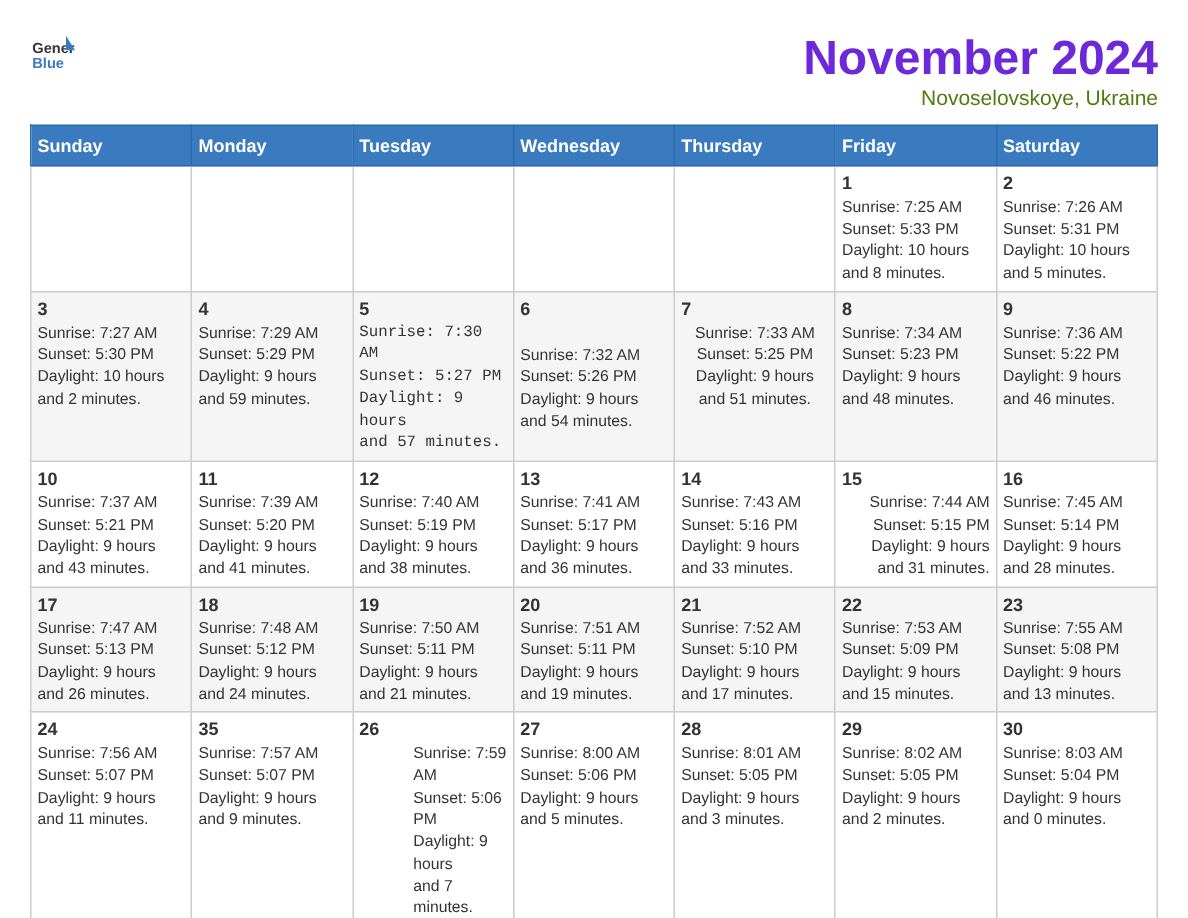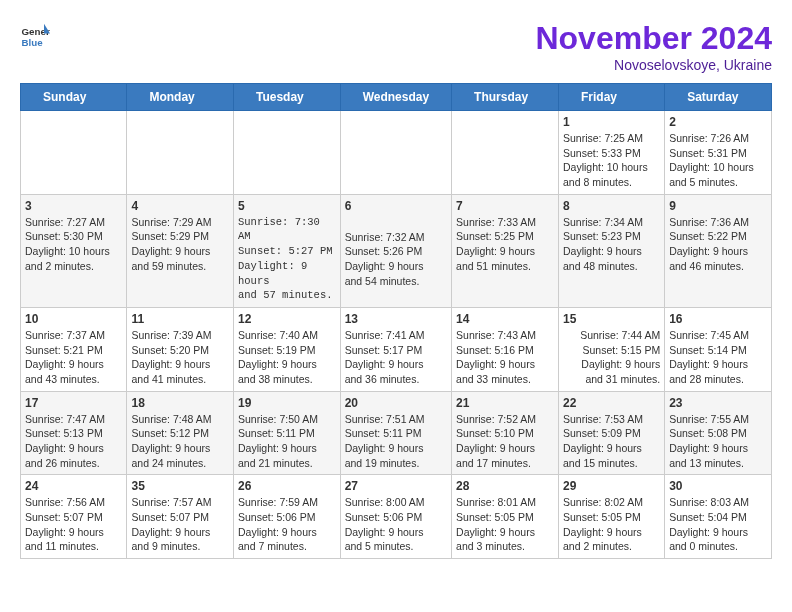--- a/index.html
+++ b/index.html
@@ -28,31 +28,31 @@
     .title-area {
       text-align: right;
     }
     .month-title {
       font-size: 32px;
       font-weight: bold;
       color: #6d28d9;
     }
     .location {
       font-size: 14px;
-      color: #4c1d95;
+      color: #4d7c0f;
     }
     .calendar {
       width: 100%;
       border-collapse: collapse;
       font-size: 11px;
     }
     .calendar thead th {
       background: #3a7abf;
       color: #fff;
-      padding: 6px 22px;
+      padding: 6px 4px;
       text-align: left;
       font-size: 12px;
       border: 1px solid #2a6aaf;
     }
     .calendar tbody td {
       border: 1px solid #ccc;
       vertical-align: top;
       padding: 4px;
       width: calc(100% / 7);
       min-height: 80px;
@@ -151,21 +151,21 @@
         </td>
         <td>
           <div class="day-number">6</div>
           <div class="day-info" style="white-space: pre-line; margin-top: 17px;">Sunrise: 7:32 AM
 Sunset: 5:26 PM
 Daylight: 9 hours
 and 54 minutes.</div>
         </td>
         <td>
           <div class="day-number">7</div>
-          <div class="day-info" style="white-space: pre-line;">Sunrise: 7:33 AM
+          <div class="day-info" style="white-space: pre-line; text-align: center;">Sunrise: 7:33 AM
 Sunset: 5:25 PM
 Daylight: 9 hours
 and 51 minutes.</div>
         </td>
         <td>
           <div class="day-number">8</div>
           <div class="day-info" style="white-space: pre-line;">Sunrise: 7:34 AM
 Sunset: 5:23 PM
 Daylight: 9 hours
 and 48 minutes.</div>
@@ -290,21 +290,21 @@
         </td>
         <td>
           <div class="day-number">35</div>
           <div class="day-info" style="white-space: pre-line;">Sunrise: 7:57 AM
 Sunset: 5:07 PM
 Daylight: 9 hours
 and 9 minutes.</div>
         </td>
         <td>
           <div class="day-number">26</div>
-          <div class="day-info" style="white-space: pre-line;">Sunrise: 7:59 AM
+          <div class="day-info" style="white-space: pre-line; margin-left: 36px;">Sunrise: 7:59 AM
 Sunset: 5:06 PM
 Daylight: 9 hours
 and 7 minutes.</div>
         </td>
         <td>
           <div class="day-number">27</div>
           <div class="day-info" style="white-space: pre-line;">Sunrise: 8:00 AM
 Sunset: 5:06 PM
 Daylight: 9 hours
 and 5 minutes.</div>

